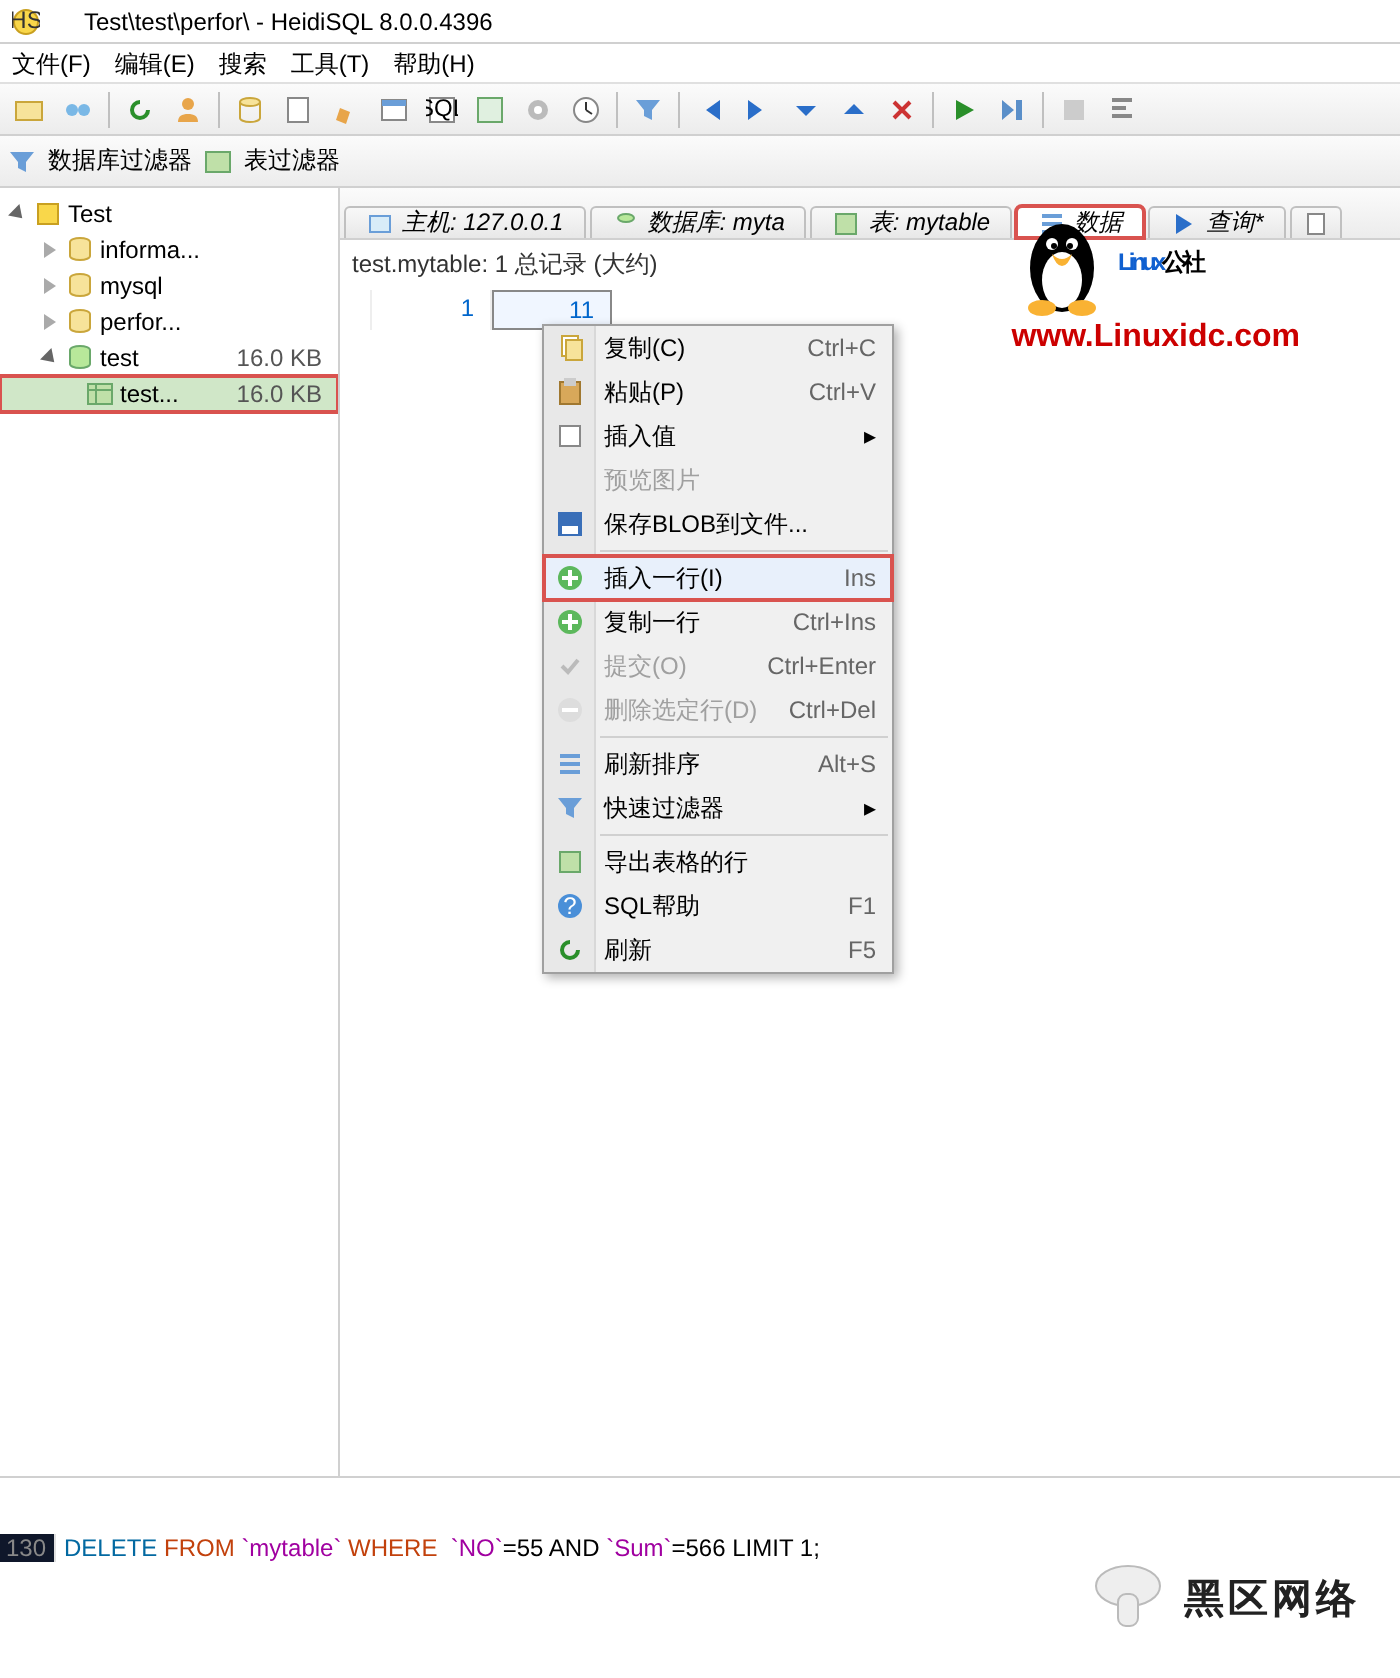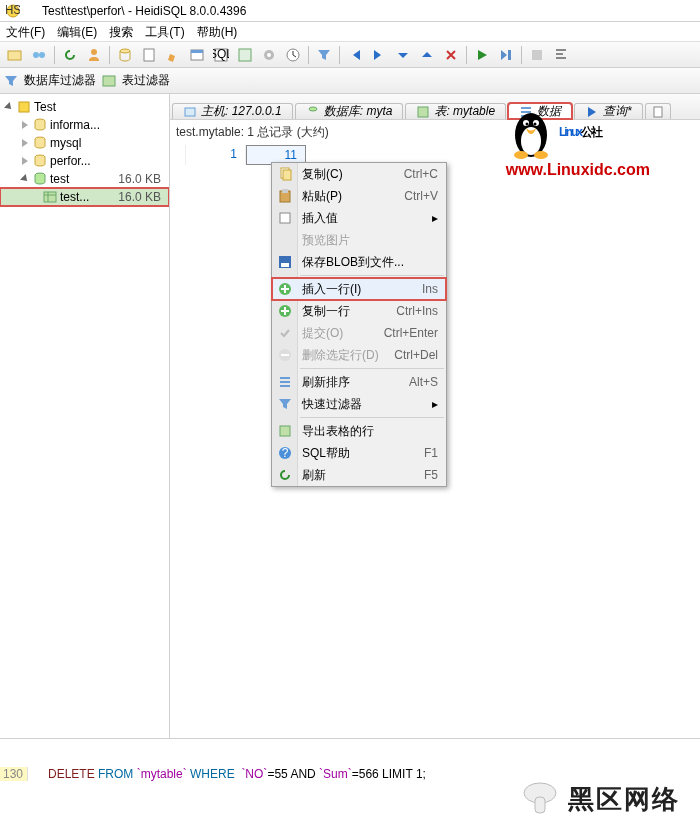--- a/index.html
+++ b/index.html
@@ -38,31 +38,31 @@
 .ctxmenu .iconcol { position: absolute; left: 0; top: 0; bottom: 0; width: 26px; background: #e8e8e8; border-right: 1px solid #d8d8d8; }
 .mi { position: relative; display: flex; align-items: center; height: 22px; padding-left: 30px; padding-right: 8px; }
 .mi.sep { height: 1px; background: #d0d0d0; margin: 2px 2px 2px 28px; padding: 0; }
 .mi .sc { margin-left: auto; color: #666; }
 .mi .ic { position: absolute; left: 5px; top: 3px; width: 16px; height: 16px; display: flex; align-items: center; justify-content: center; }
 .mi.hl { outline: 2px solid #d9534f; outline-offset: -1px; background: #e8f0fb; }
 .mi.dis { color: #a0a0a0; }
 .mi .arrow { margin-left: auto; }
 .sqlpane { border-top: 1px solid #d0d0d0; height: 70px; overflow: hidden; font-family: Consolas, monospace; white-space: pre; }
 .sqlline { display: flex; }
-.ln { width: 28px; text-align: right; padding-right: 4px; color: #888; background: #fef9c3; border-right: 1px solid #e0e0e0; }
+.ln { width: 28px; text-align: right; padding-right: 4px; color: #888; background: #0f172a; border-right: 1px solid #e0e0e0; }
 .sql { padding-left: 4px; }
-.kw-del { color: #7f1d1d; margin-left: 16px; }
-.kw-blue { color: #0369a1; }
+.kw-del { color: #0369a1; }
+.kw-blue { color: #c2410c; }
 .ident { color: #a000a0; }
 .watermark { position: absolute; right: 50px; top: 96px; z-index: 50; pointer-events: none; text-align: left; }
 .watermark .big { font-size: 44px; font-weight: bold; color: #1060d0; letter-spacing: -2px; }
 .watermark .big .hz { color: #000; }
 .watermark .url { font-size: 16px; color: #cc0000; font-weight: bold; }
 .wm2 { position: absolute; right: 20px; bottom: 20px; z-index: 50; pointer-events: none; display: flex; align-items: center; gap: 8px; }
-.wm2 .txt { font-size: 26px; font-weight: bold; color: #222; letter-spacing: 2px; }
+.wm2 .txt { font-size: 20px; font-weight: bold; color: #222; letter-spacing: 2px; }
 svg { display: block; }
 </style>
 </head>
 <body>
 
 <div class="titlebar">
   <span class="orb">
     <svg width="14" height="14">
         <circle cx="7" cy="7" r="6" fill="#f9d74a" stroke="#c9a020"></circle>
         <text x="7" y="10" text-anchor="middle" font-size="8" fill="#333">HS</text>

